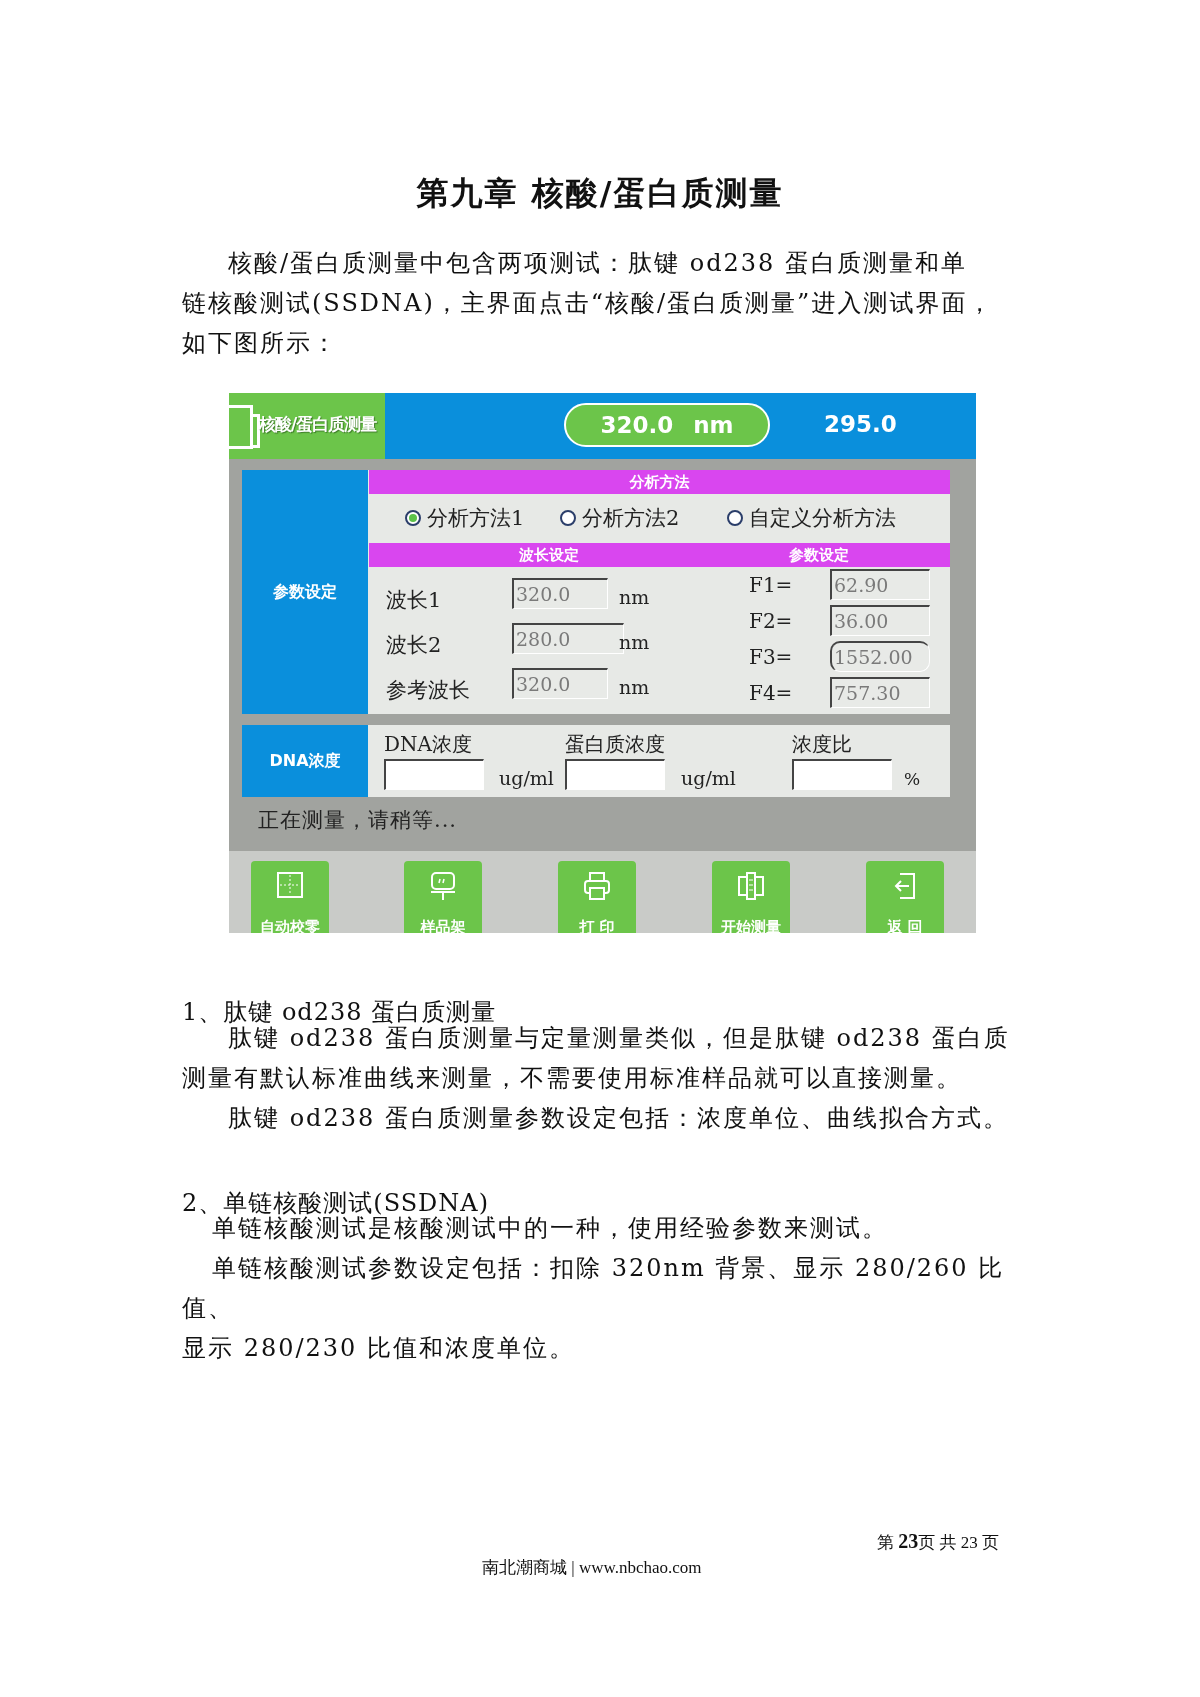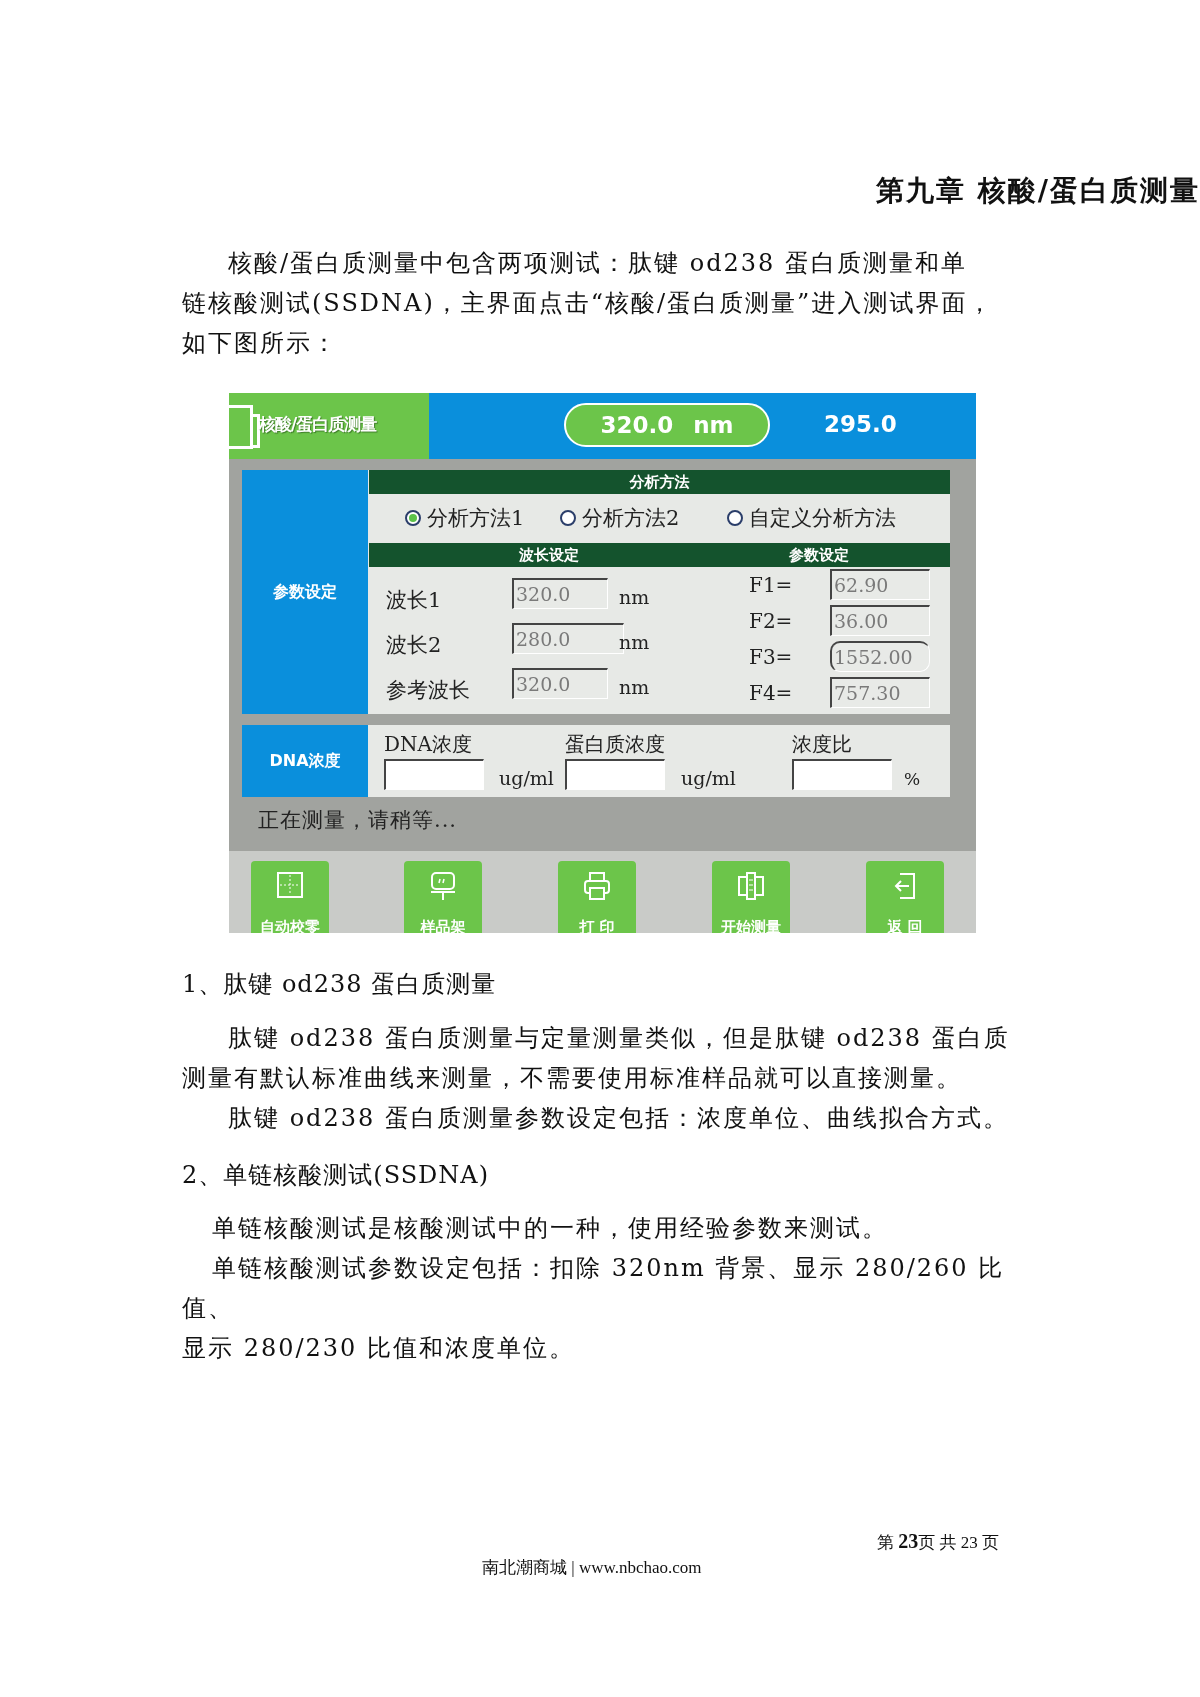--- a/index.html
+++ b/index.html
@@ -2,44 +2,44 @@
 <html><head>
 <meta charset="utf-8">
 <style>
   html, body { margin: 0; padding: 0; }
   body {
     width: 1200px; height: 1697px; background: #ffffff; position: relative;
     font-family: "DejaVu Serif", "Liberation Serif", serif; color: #111;
     overflow: hidden;
   }
   .title {
-    position: absolute; left: 0; width: 1200px; top: 172px; text-align: right;
-    font-family: "DejaVu Sans", sans-serif; font-weight: bold; font-size: 28px; letter-spacing: 2px;
+    position: absolute; left: 0; width: 1200px; top: 172px; text-align: center;
+    font-family: "DejaVu Sans", sans-serif; font-weight: bold; font-size: 32px; letter-spacing: 2px;
   }
   .para {
     position: absolute; left: 182px; width: 840px; font-size: 24px; line-height: 40px;
     letter-spacing: 2px;
   }
   .para .indent { display: inline-block; width: 46px; }
-  .heading { position: absolute; left: 182px; font-size: 24px; letter-spacing: 1px; }
+  .heading { position: absolute; left: 182px; font-size: 24px; letter-spacing: 1px; margin-top: 28px; }
 
   
   .ui { position: absolute; left: 229px; top: 393px; width: 747px; height: 540px; background: #a1a39f; overflow: hidden; }
   .ui-top { position: absolute; left: 0; top: 0; width: 747px; height: 66px; background: #0a8fdc; }
-  .ui-brand { position: absolute; left: 0; top: 0; width: 200px; height: 66px; background: #6cc54a; }
+  .ui-brand { position: absolute; left: 0; top: 0; width: 156px; height: 66px; background: #6cc54a; }
   .ui-brand-icon { position: absolute; left: 0; top: 12px; width: 24px; height: 44px; border: 3px solid #fff; border-left: none; box-sizing: border-box; }
   .ui-brand-icon::after { content: ""; position: absolute; right: -10px; top: 6px; width: 7px; height: 28px; border: 3px solid #fff; border-left: none; }
   .ui-brand-text { position: absolute; left: 30px; top: 20px; color: #fff; font-family: "DejaVu Sans", sans-serif; font-weight: bold; font-size: 17px; text-shadow: 1px 1px 1px #3d7a28; white-space: nowrap; letter-spacing: -1px; }
   .ui-wave-pill { position: absolute; left: 335px; top: 10px; width: 206px; height: 44px; border-radius: 24px; background: #6cc54a; border: 2px solid #ffffff; box-sizing: border-box; color: #fff; font-family: "DejaVu Sans", sans-serif; font-weight: bold; font-size: 23px; line-height: 40px; text-align: center; }
   .ui-wave-pill span { margin: 0 10px; }
   .ui-abs { position: absolute; left: 595px; top: 18px; color: #fff; font-family: "DejaVu Sans", sans-serif; font-weight: bold; font-size: 23px; }
 
   .panel { position: absolute; background: #e7e9e6; }
   .side-label { position: absolute; background: #0a8fdc; color: #fff; font-family: "DejaVu Sans", sans-serif; font-weight: bold; font-size: 16px; display: flex; align-items: center; justify-content: center; }
-  .band { position: absolute; background: #14532d; color: #fff; font-family: "DejaVu Sans", sans-serif; font-weight: bold; font-size: 15px; text-align: center; line-height: 24px; }
+  .band { position: absolute; background: #d946ef; color: #fff; font-family: "DejaVu Sans", sans-serif; font-weight: bold; font-size: 15px; text-align: center; line-height: 24px; }
   .radio-row { position: absolute; font-size: 21px; color: #222; display: flex; align-items: center; }
   .radio { display: inline-block; width: 12px; height: 12px; border-radius: 50%; border: 2px solid #2b3e6a; margin-right: 6px; position: relative; background: #fff; }
   .radio.on::after { content: ""; position: absolute; left: 2px; top: 2px; width: 8px; height: 8px; border-radius: 50%; background: #5cc24a; }
   .lbl { position: absolute; font-size: 21px; color: #222; white-space: nowrap; }
   .field { position: absolute; height: 31px; box-sizing: border-box; background: #e8eae7; border-top: 2px solid #444; border-left: 2px solid #444; border-right: 1px solid #fff; border-bottom: 1px solid #fff; color: #7a7a7a; font-size: 19px; line-height: 28px; padding-left: 2px; white-space: nowrap; overflow: hidden; }
   .field.white { background: #fff; }
   .status { position: absolute; left: 29px; top: 413px; font-size: 21px; color: #222; letter-spacing: 1px; }
 
   .btnbar { position: absolute; left: 0; top: 458px; width: 747px; height: 94px; background: #c9cbc8; }
   .btn { position: absolute; top: 10px; width: 78px; height: 72px; background: #6cc54a; border-radius: 4px 4px 0 0; color: #fff; text-align: center; }

